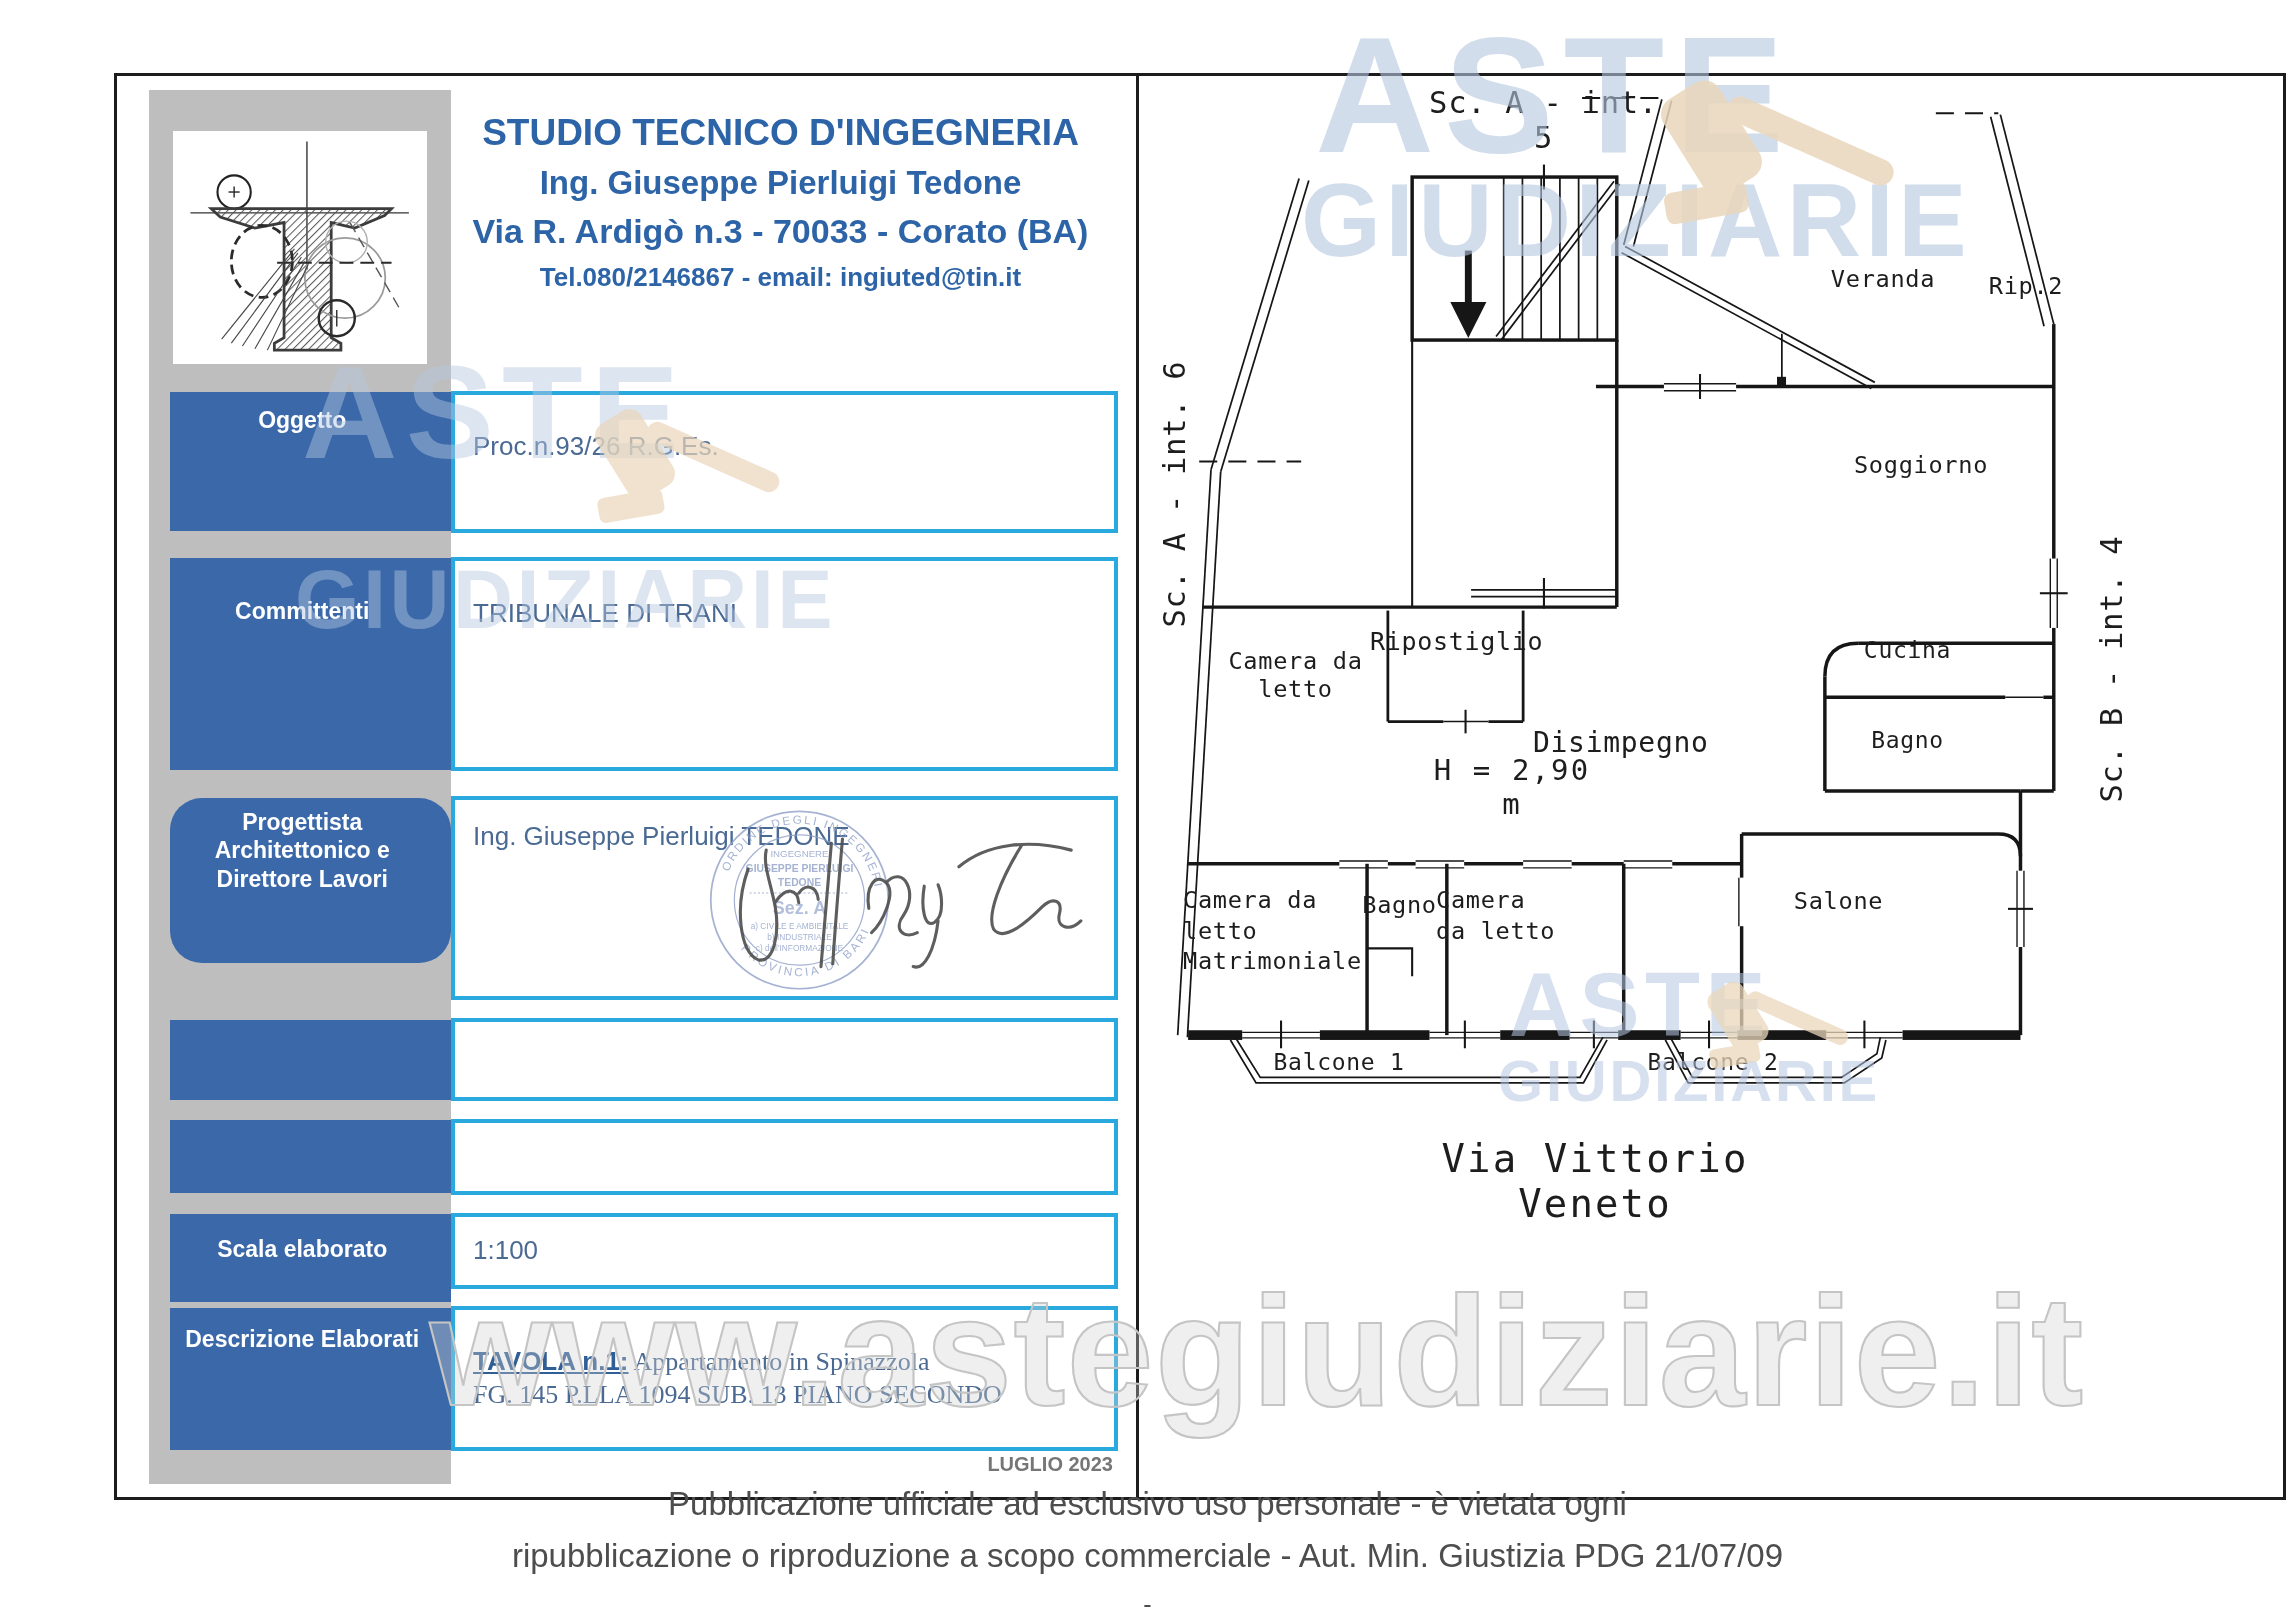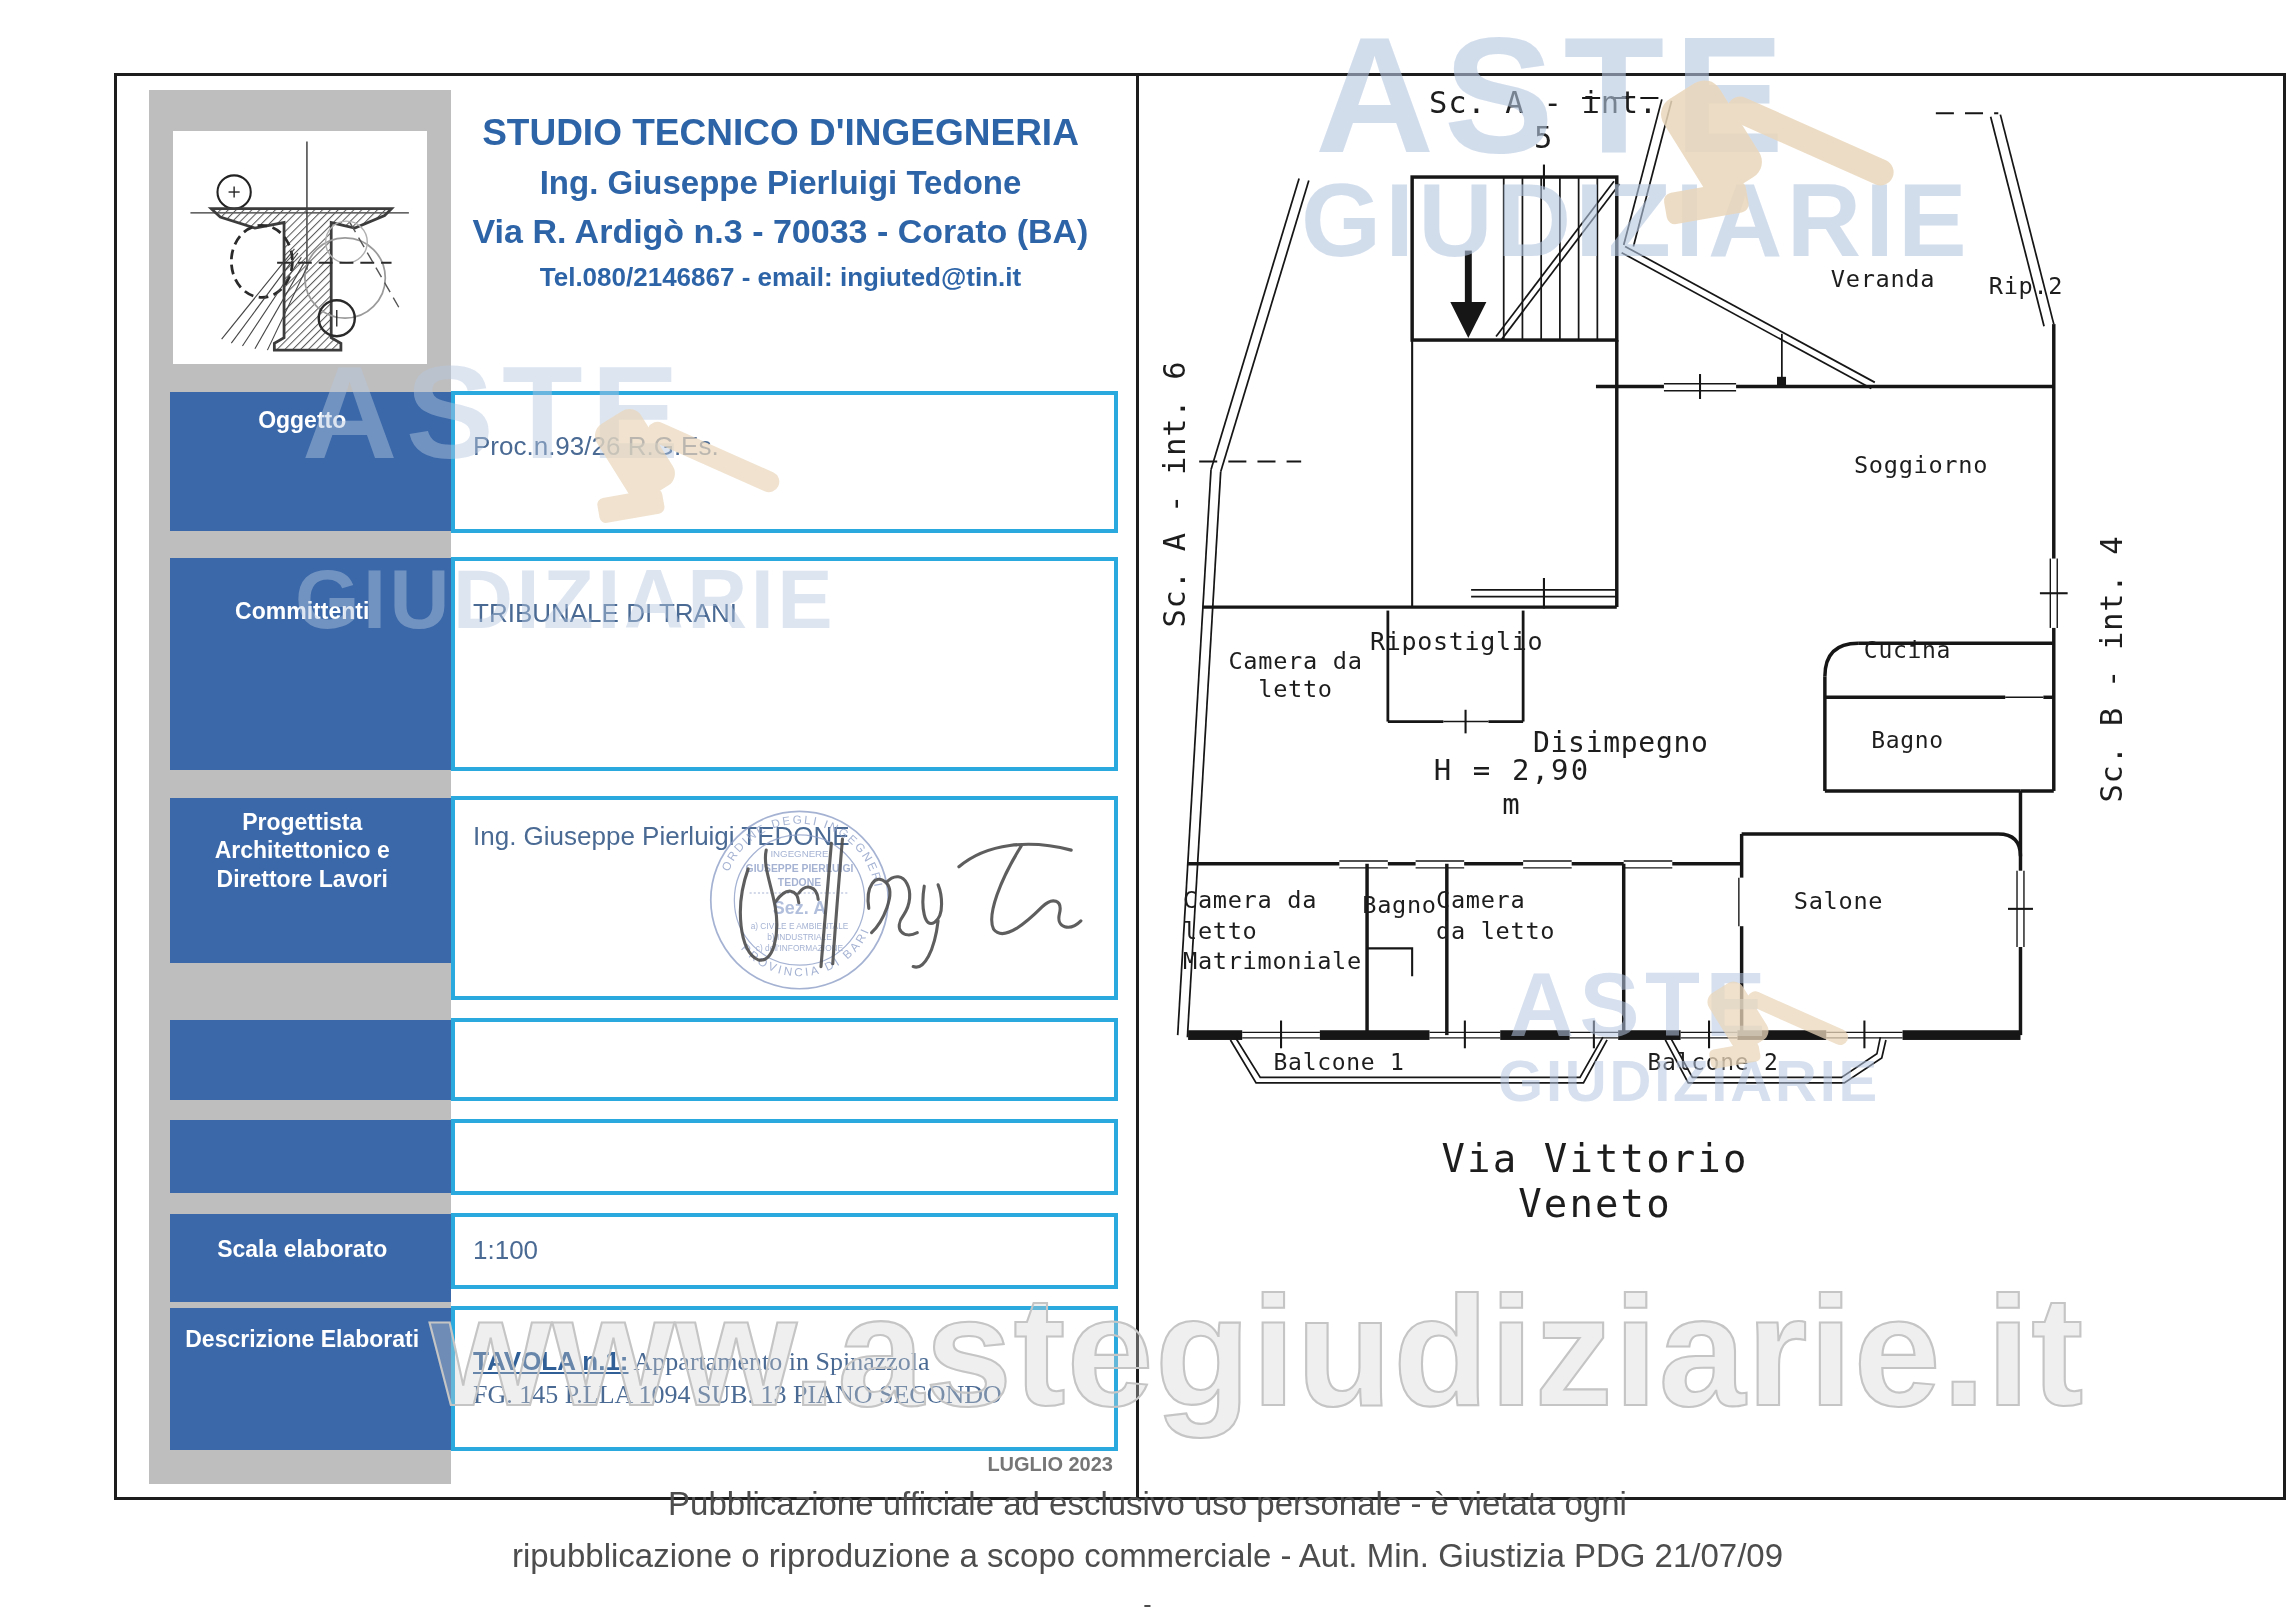--- a/index.html
+++ b/index.html
@@ -80,21 +80,21 @@
 
   <div class="abs" id="head-text">
     <div class="h1">STUDIO TECNICO D'INGEGNERIA</div>
     <div class="h2">Ing. Giuseppe Pierluigi Tedone</div>
     <div class="h3">Via R. Ardigò n.3 - 70033 - Corato (BA)</div>
     <div class="h4">Tel.080/2146867 - email: ingiuted@tin.it</div>
   </div>
 
   <div class="abs lbl" style="top:392px;height:139px;padding-top:14px;">Oggetto</div>
   <div class="abs lbl" style="top:558px;height:212px;padding-top:39px;">Committenti</div>
-  <div class="abs lbl" style="top:798px;height:165px;padding-top:9.7px;">Progettista Architettonico e
+  <div class="abs lbl" style="top:798px;height:165px;padding-top:9.7px;border-radius:32px;">Progettista Architettonico e
 Direttore Lavori</div>
   <div class="abs lbl" style="top:1020px;height:80px;"></div>
   <div class="abs lbl" style="top:1120px;height:73px;"></div>
   <div class="abs lbl" style="top:1214px;height:88px;padding-top:21px;">Scala elaborato</div>
   <div class="abs lbl" style="top:1308px;height:142px;padding-top:16.6px;">Descrizione Elaborati</div>
 
   <div class="abs val" style="top:391px;height:142px;padding-top:36px;">Proc.n.93/26 R.G.Es.</div>
   <div class="abs val" style="top:557px;height:214px;padding-top:37px;">TRIBUNALE DI TRANI</div>
   <div class="abs val" style="top:796px;height:204px;padding-top:21px;">Ing. Giuseppe Pierluigi TEDONE</div>
   <div class="abs val" style="top:1018px;height:83px;"></div>

